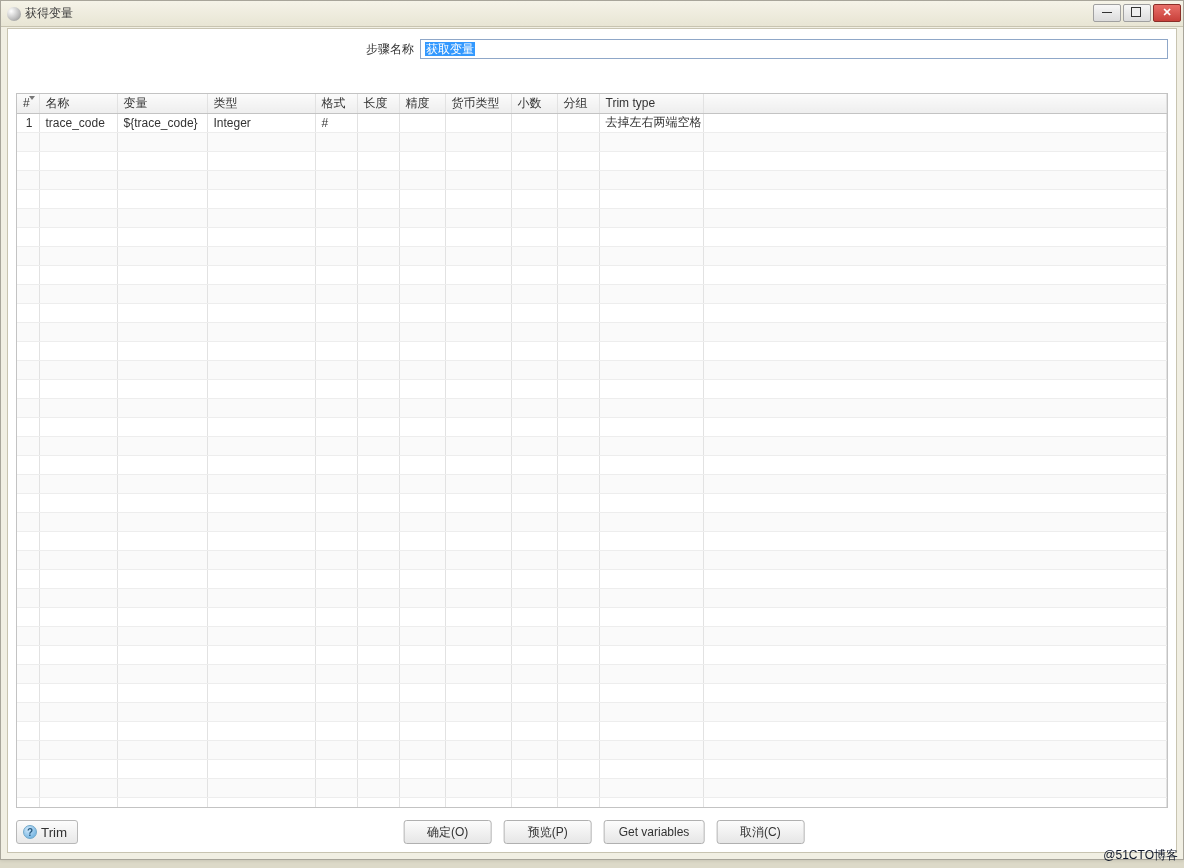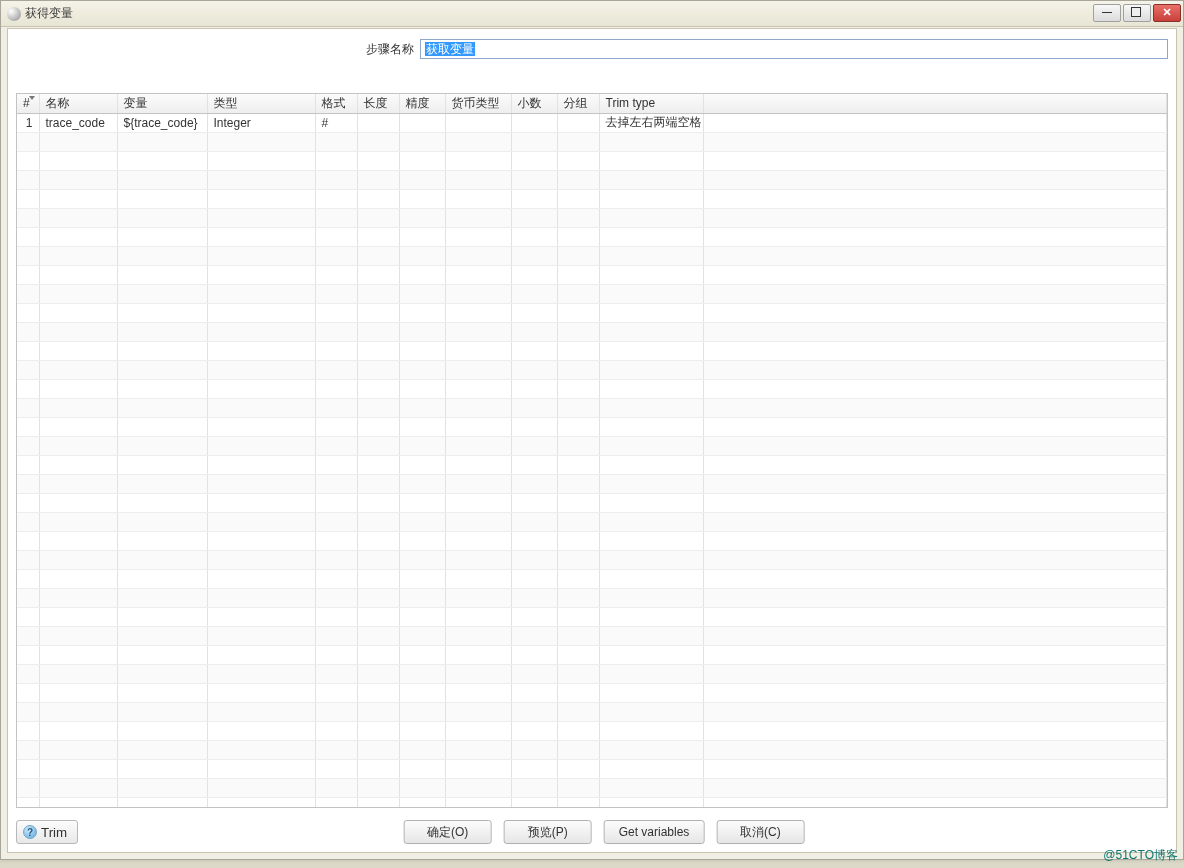--- a/index.html
+++ b/index.html
@@ -167,21 +167,21 @@
       height: 24px; min-width: 88px;
       border: 1px solid #b0b0b0; border-radius: 3px;
       background: linear-gradient(#fcfcfc,#e6e6e6);
       padding: 0 14px;
       color: #333; font-size: 12px;
       display: inline-flex; align-items: center; justify-content: center;
     }
     .watermark {
       position: absolute;
       right: 6px; bottom: 4px;
-      color: #0f766e;
+      color: #0f172a;
       font-size: 12px;
       pointer-events: none;
     }
     .min-line { width:10px; border-top: 1px solid #333; }
     .max-box2 { position: relative; width:8px; height:8px; border:1px solid #333; }
     .max-box2::before { content:""; position:absolute; left:-3px; top:-3px; width:8px; height:8px; border:1px solid #333; background:#eee; }
     .x-mark { font-weight:bold; font-size:11px; }
   </style>
 </head>
 <body>

